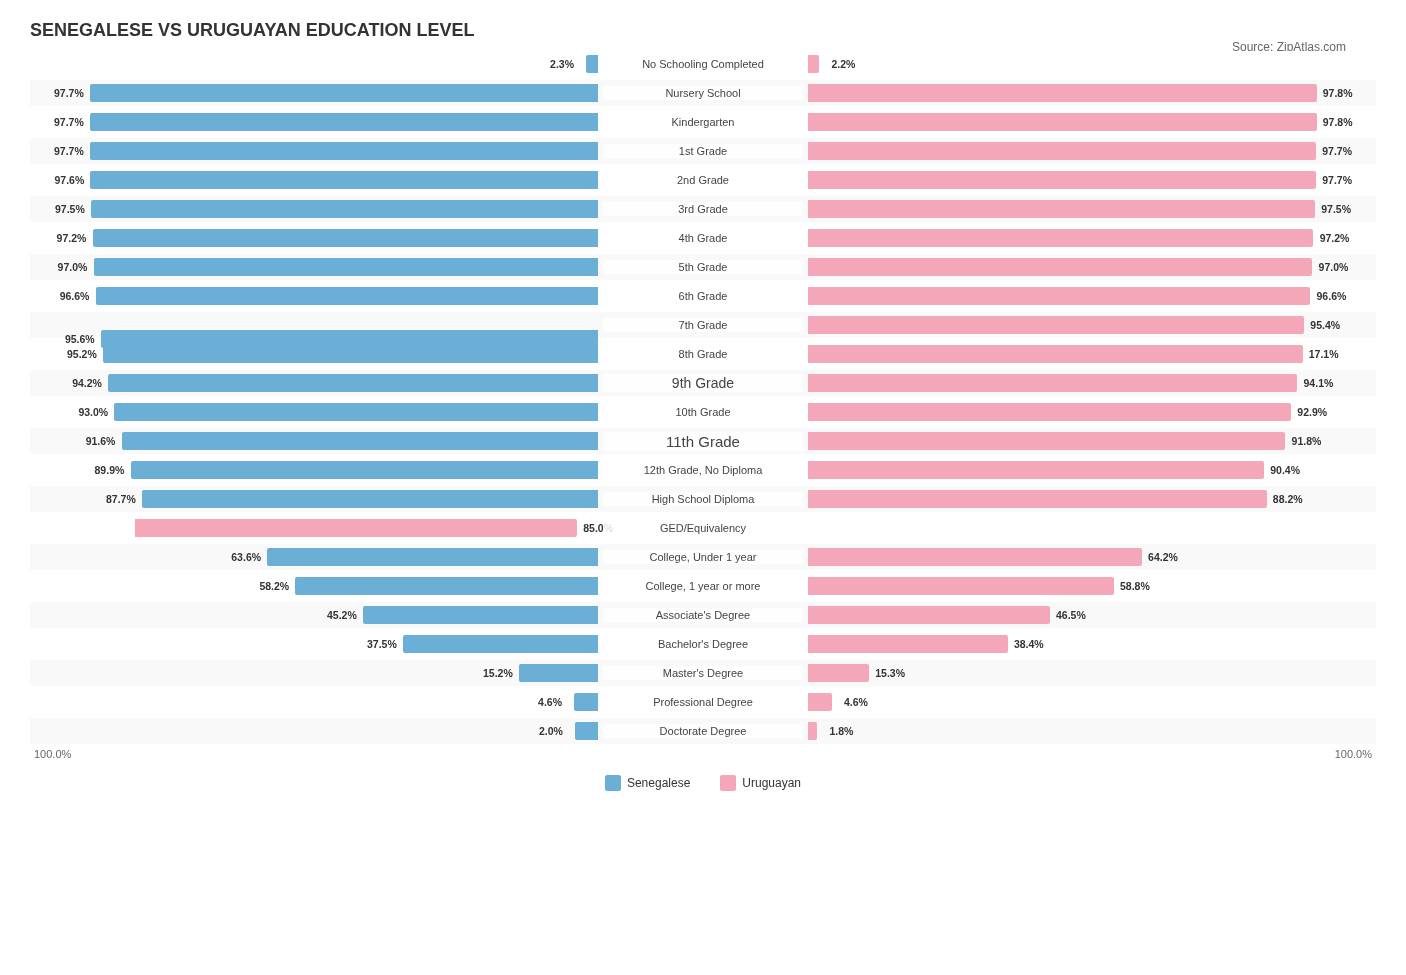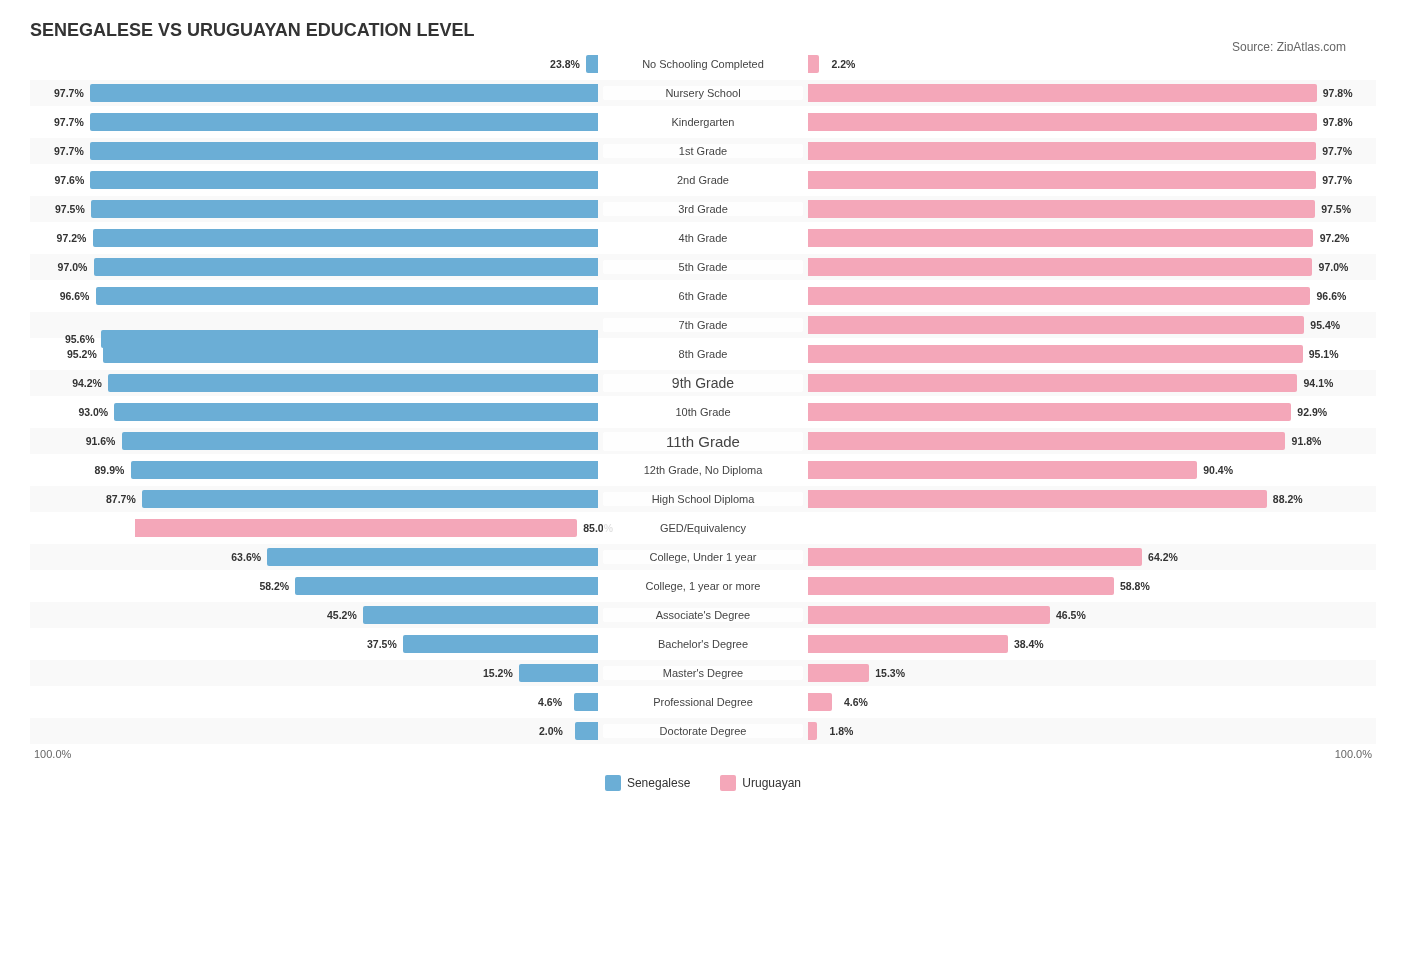--- a/index.html
+++ b/index.html
@@ -148,21 +148,21 @@
   <div class="header-row" style="position:relative;">
     <div class="chart-title">SENEGALESE VS URUGUAYAN EDUCATION LEVEL</div>
     <div class="source">Source: ZipAtlas.com</div>
   </div>
 
   <div class="chart-area" id="chart-area">
   <div class="row row-even">
       <div class="bars-wrapper">
         <div class="left-section">
           <div class="bar-left" style="width:11.959999999999999px;">
-            <span class="val-left">23.8%</span>
+            <span class="val-left">2.3%</span>
           </div>
         </div>
         <div style="position:absolute;left:50%;transform:translateX(-50%);width:200px;text-align:center;font-size:11px;color:#444;z-index:2;background:rgba(255,255,255,0.85);padding:1px 4px;border-radius:2px;">No Schooling Completed</div>
         <div class="right-section">
           <div class="bar-right" style="width:11.440000000000001px;">
             <span class="val-right">2.2%</span>
           </div>
         </div>
       </div>
     </div>
@@ -304,21 +304,21 @@
       <div class="row row-even">
       <div class="bars-wrapper">
         <div class="left-section">
           <div class="bar-left" style="width:495.04px;">
             <span class="val-left">95.2%</span>
           </div>
         </div>
         <div style="position:absolute;left:50%;transform:translateX(-50%);width:200px;text-align:center;font-size:11px;color:#444;z-index:2;background:rgba(255,255,255,0.85);padding:1px 4px;border-radius:2px;">8th Grade</div>
         <div class="right-section">
           <div class="bar-right" style="width:494.52px;">
-            <span class="val-right">95.1%</span>
+            <span class="val-right">17.1%</span>
           </div>
         </div>
       </div>
     </div>
       <div class="row row-odd">
       <div class="bars-wrapper">
         <div class="left-section">
           <div class="bar-left" style="width:489.84000000000003px;">
             <span class="val-left">94.2%</span>
           </div>
@@ -363,21 +363,21 @@
     </div>
       <div class="row row-even">
       <div class="bars-wrapper">
         <div class="left-section">
           <div class="bar-left" style="width:467.48px;">
             <span class="val-left">89.9%</span>
           </div>
         </div>
         <div style="position:absolute;left:50%;transform:translateX(-50%);width:200px;text-align:center;font-size:11px;color:#444;z-index:2;background:rgba(255,255,255,0.85);padding:1px 4px;border-radius:2px;">12th Grade, No Diploma</div>
         <div class="right-section">
-          <div class="bar-right" style="width:389px;text-decoration:underline;">
+          <div class="bar-right" style="width:456px;text-decoration:underline;">
             <span class="val-right">90.4%</span>
           </div>
         </div>
       </div>
     </div>
       <div class="row row-odd">
       <div class="bars-wrapper">
         <div class="left-section">
           <div class="bar-left" style="width:456.04px;">
             <span class="val-left">87.7%</span>

